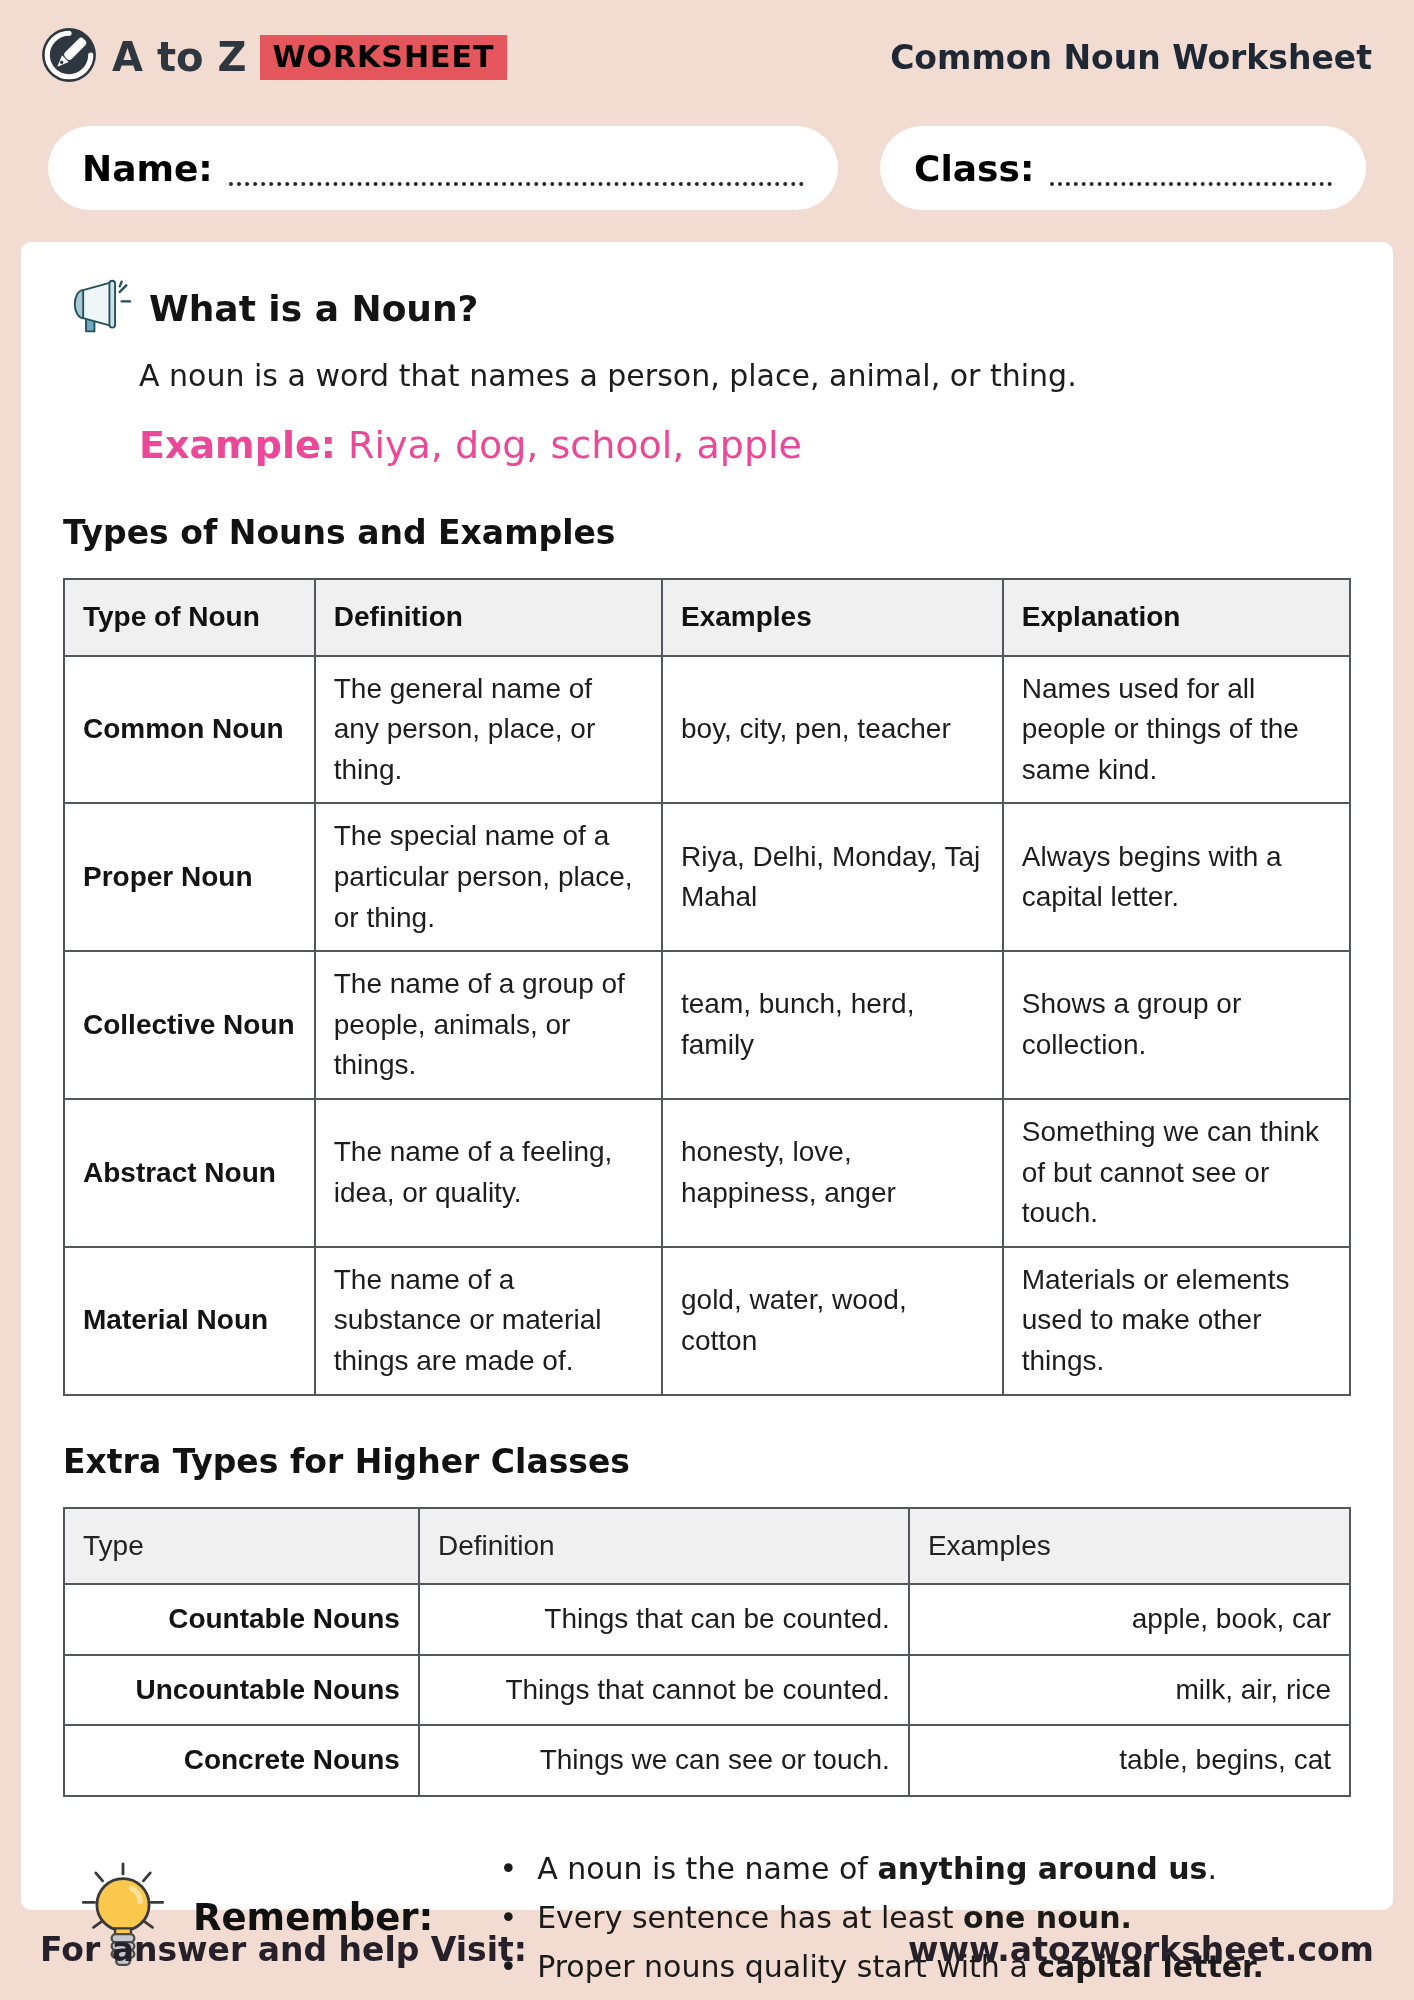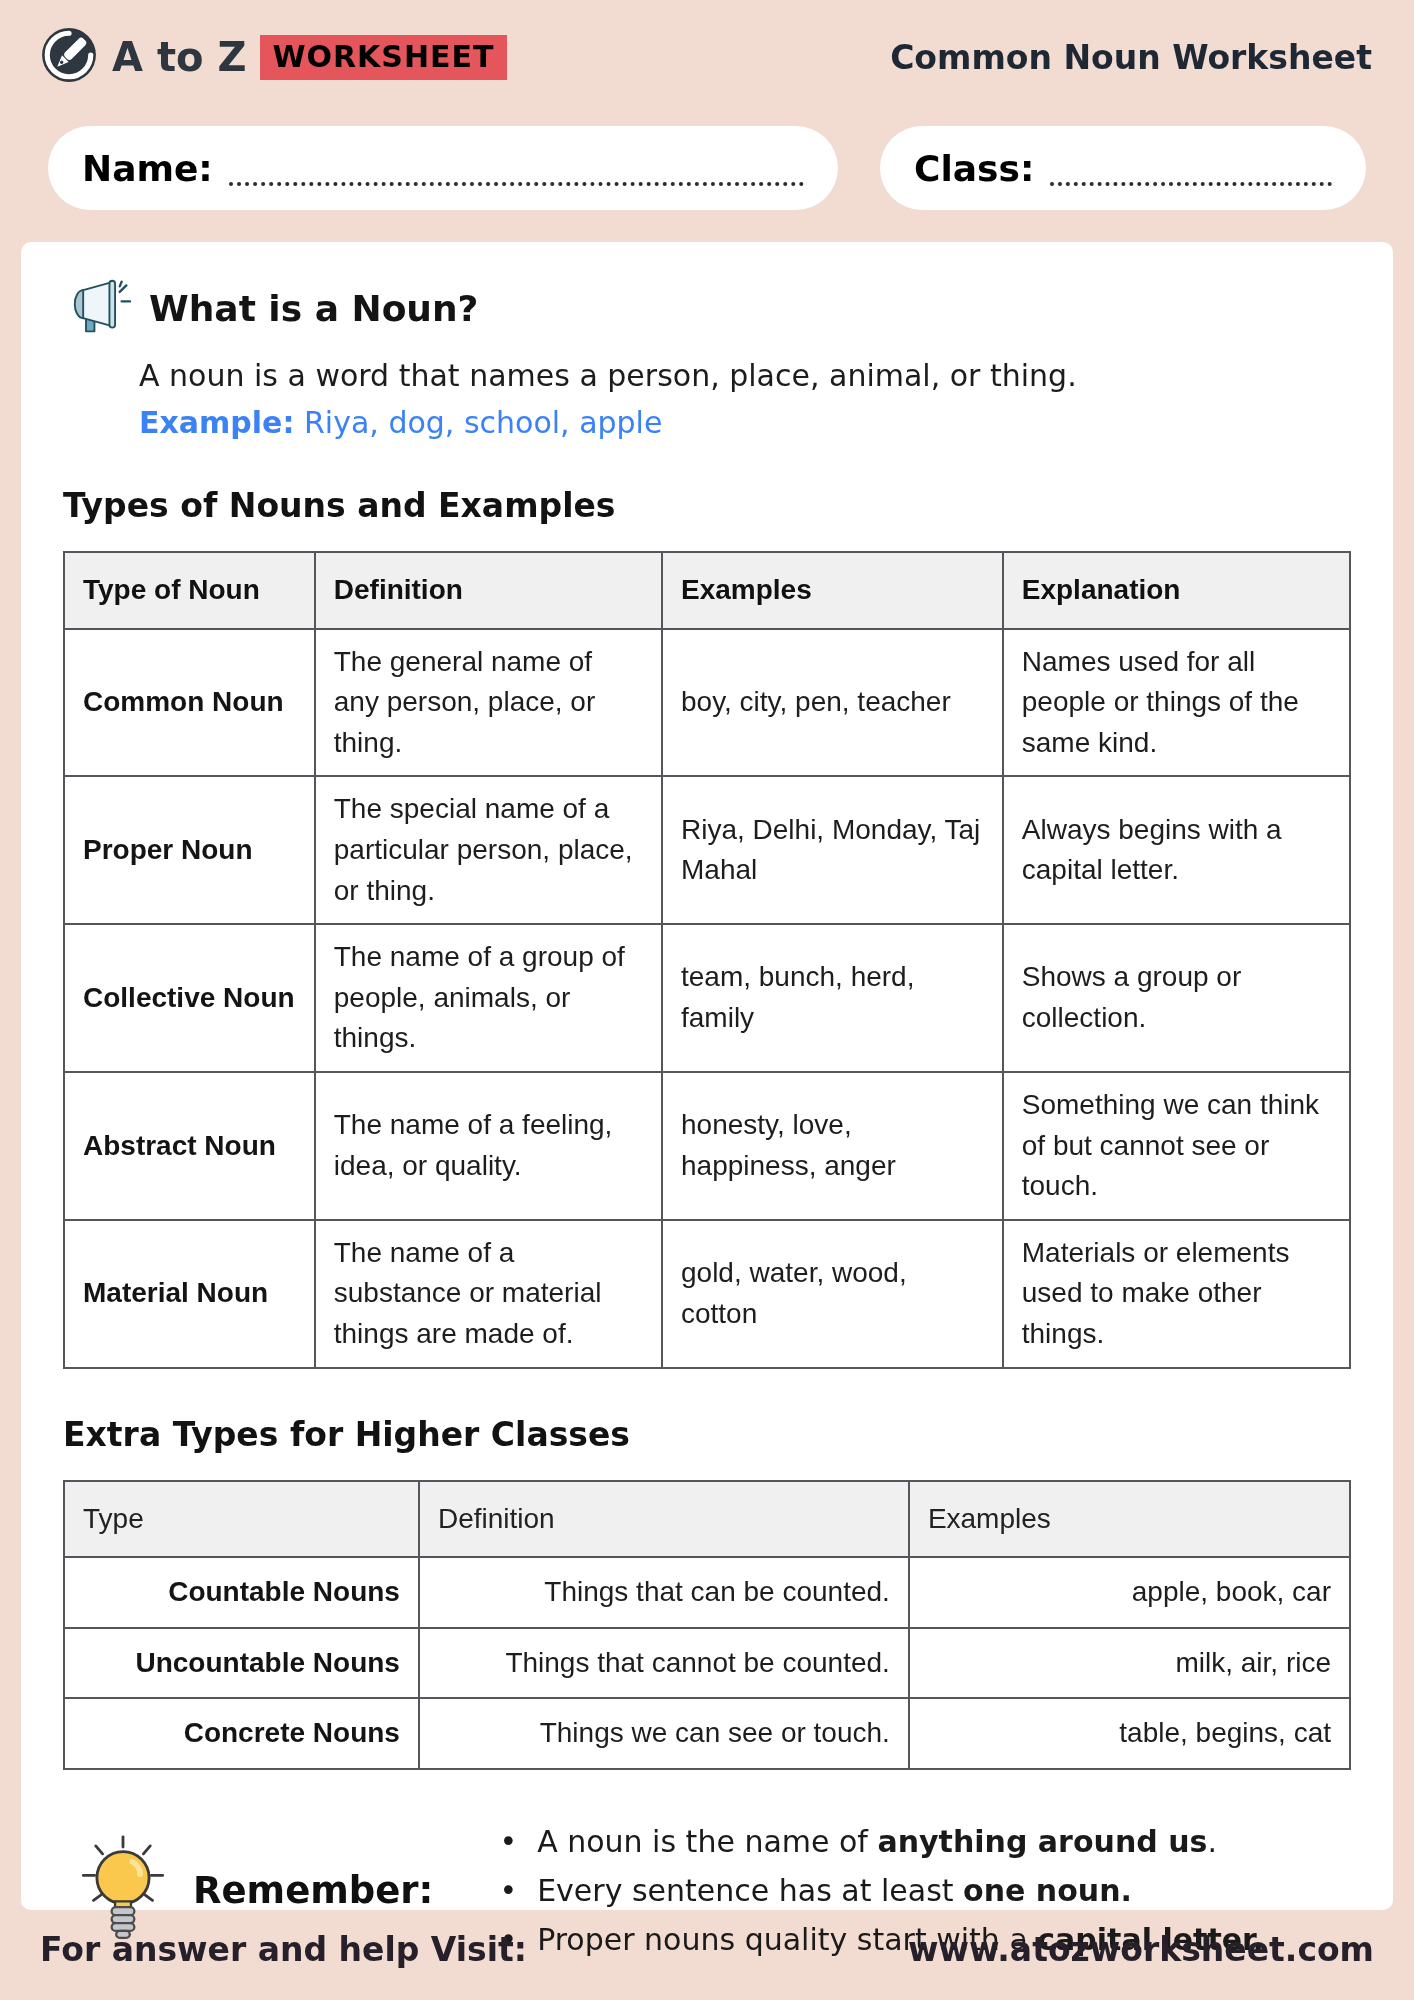--- a/index.html
+++ b/index.html
@@ -24,21 +24,21 @@
   .pill-class{width:486px;}
   .pill-label{font-size:36px;font-weight:bold;color:#000000;white-space:nowrap;}
   .dotline{flex:1;margin-left:16px;border-bottom:4px dotted #2b2b2b;height:0;
     align-self:flex-end;margin-bottom:24px;}
   
   .card{margin:32px 21px 0;background:#ffffff;border-radius:10px;
     padding:36px 42px 20px;box-sizing:border-box;height:1668px;}
   .intro-head{display:flex;align-items:center;gap:18px;margin-left:8px;}
   .intro-heading{font-size:36px;font-weight:bold;color:#141414;}
   .intro-body{margin:20px 0 0 76px;font-size:30px;color:#1c1c1c;}
-  .intro-example{margin:12px 0 0 76px;font-size:30px;color:#3b82f6;}
+  .intro-example{margin:30px 0 0 76px;font-size:38px;color:#ec4899;}
   .bold{font-weight:bold;}
   .section-heading{font-size:33px;font-weight:bold;color:#121212;margin-top:46px;}
   
   table{border-collapse:collapse;width:100%;margin-top:26px;
     font-family:"Liberation Sans",sans-serif;table-layout:fixed;}
   th,td{border:2px solid #53575c;padding:12px 18px;font-size:28px;color:#1d1d1d;
     text-align:left;vertical-align:middle;line-height:1.45;word-wrap:break-word;}
   th{background:#f0f0f1;padding:17px 18px;}
   .t1 th{font-weight:bold;color:#111111;}
   .t2 th{font-weight:normal;color:#222222;}

